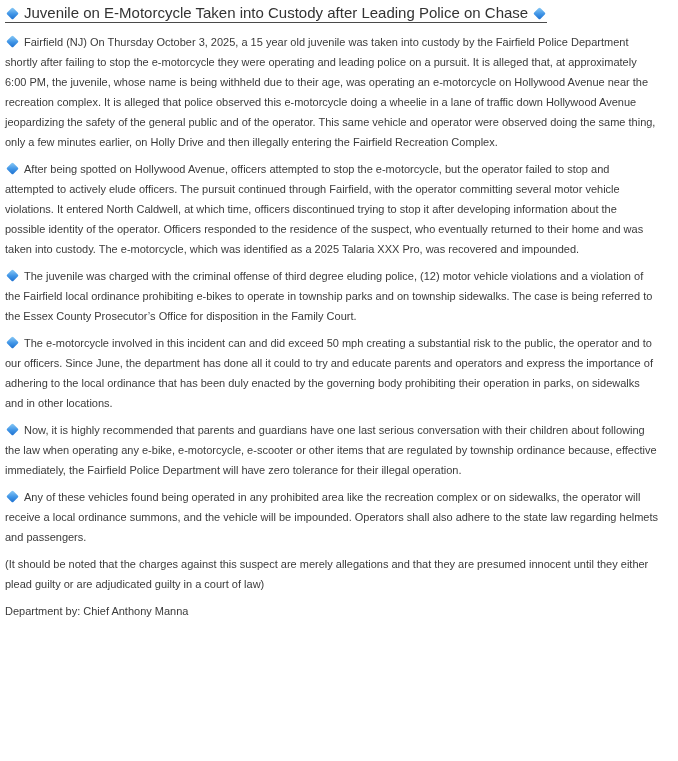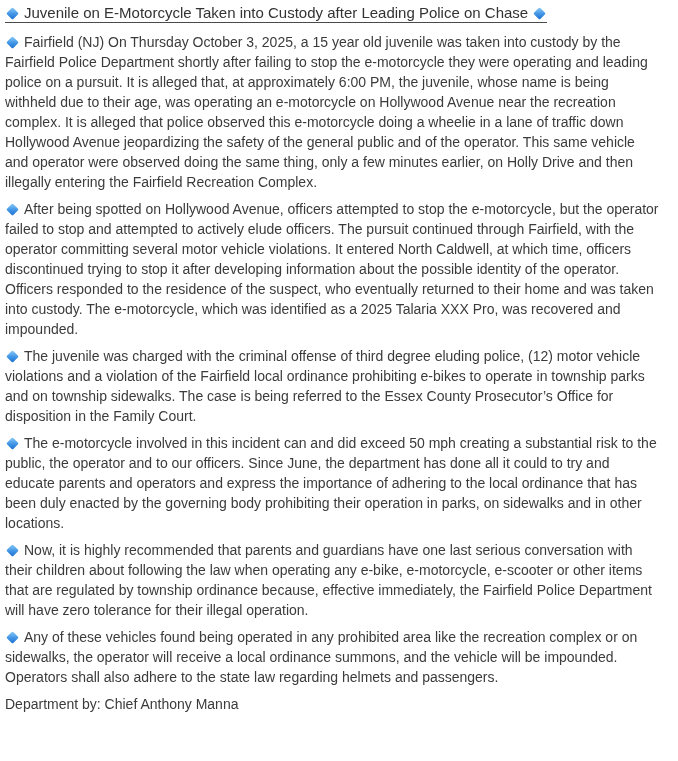--- a/index.html
+++ b/index.html
@@ -22,21 +22,21 @@
     font-weight: normal;
     margin: 0 0 9px 0;
     line-height: 20px;
     color: #333333;
   }
   .title-inner {
     border-bottom: 1px solid #4a4a4a;
     padding-bottom: 1px;
   }
   .para {
-    font-size: 14px;
+    font-size: 11px;
     line-height: 20px;
     margin: 0 13px 7px 0;
     color: #3b3b3b;
   }
   .diamond {
     display: inline-block;
     width: 9px;
     height: 9px;
     border-radius: 1.5px;
     background: linear-gradient(135deg, #8ecdf7 0%, #3f94e6 55%, #1d6fce 100%);
@@ -62,16 +62,17 @@
   <p class="para"><span class="diamond"></span><span>After being spotted on Hollywood Avenue, officers attempted to stop the e-motorcycle, but the operator failed to stop and attempted to actively elude officers. The pursuit continued through Fairfield, with the operator committing several motor vehicle violations. It entered North Caldwell, at which time, officers discontinued trying to stop it after developing information about the possible identity of the operator. Officers responded to the residence of the suspect, who eventually returned to their home and was taken into custody. The e-motorcycle, which was identified as a 2025 Talaria XXX Pro, was recovered and impounded.</span></p>
 
   <p class="para"><span class="diamond"></span><span>The juvenile was charged with the criminal offense of third degree eluding police, (12) motor vehicle violations and a violation of the Fairfield local ordinance prohibiting e-bikes to operate in township parks and on township sidewalks. The case is being referred to the Essex County Prosecutor’s Office for disposition in the Family Court.</span></p>
 
   <p class="para"><span class="diamond"></span><span>The e-motorcycle involved in this incident can and did exceed 50 mph creating a substantial risk to the public, the operator and to our officers. Since June, the department has done all it could to try and educate parents and operators and express the importance of adhering to the local ordinance that has been duly enacted by the governing body prohibiting their operation in parks, on sidewalks and in other locations.</span></p>
 
   <p class="para"><span class="diamond"></span><span>Now, it is highly recommended that parents and guardians have one last serious conversation with their children about following the law when operating any e-bike, e-motorcycle, e-scooter or other items that are regulated by township ordinance because, effective immediately, the Fairfield Police Department will have zero tolerance for their illegal operation.</span></p>
 
   <p class="para"><span class="diamond"></span><span>Any of these vehicles found being operated in any prohibited area like the recreation complex or on sidewalks, the operator will receive a local ordinance summons, and the vehicle will be impounded. Operators shall also adhere to the state law regarding helmets and passengers.</span></p>
 
+  <p class="para"><span>(It should be noted that the charges against this suspect are merely allegations and that they are presumed innocent until they either plead guilty or are adjudicated guilty in a court of law)</span></p>
 
   <p class="para"><span>Department by: Chief Anthony Manna</span></p>
 
 </div>
 
 </body></html>

